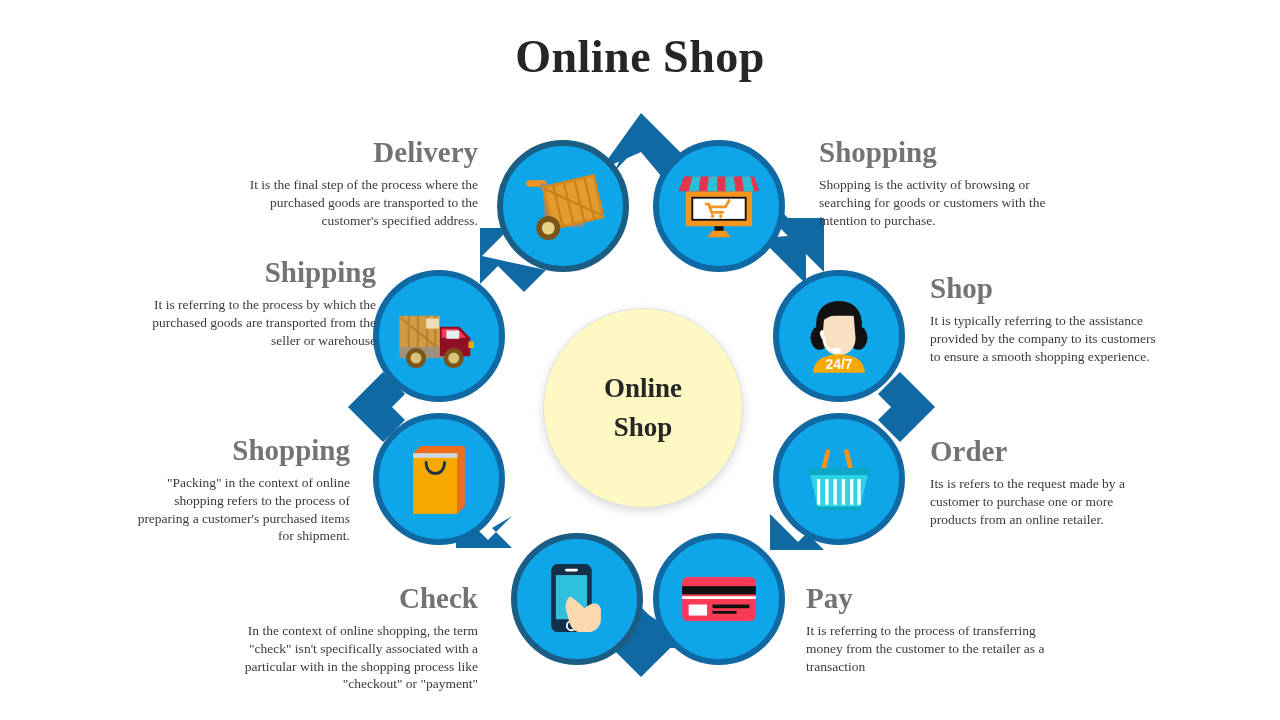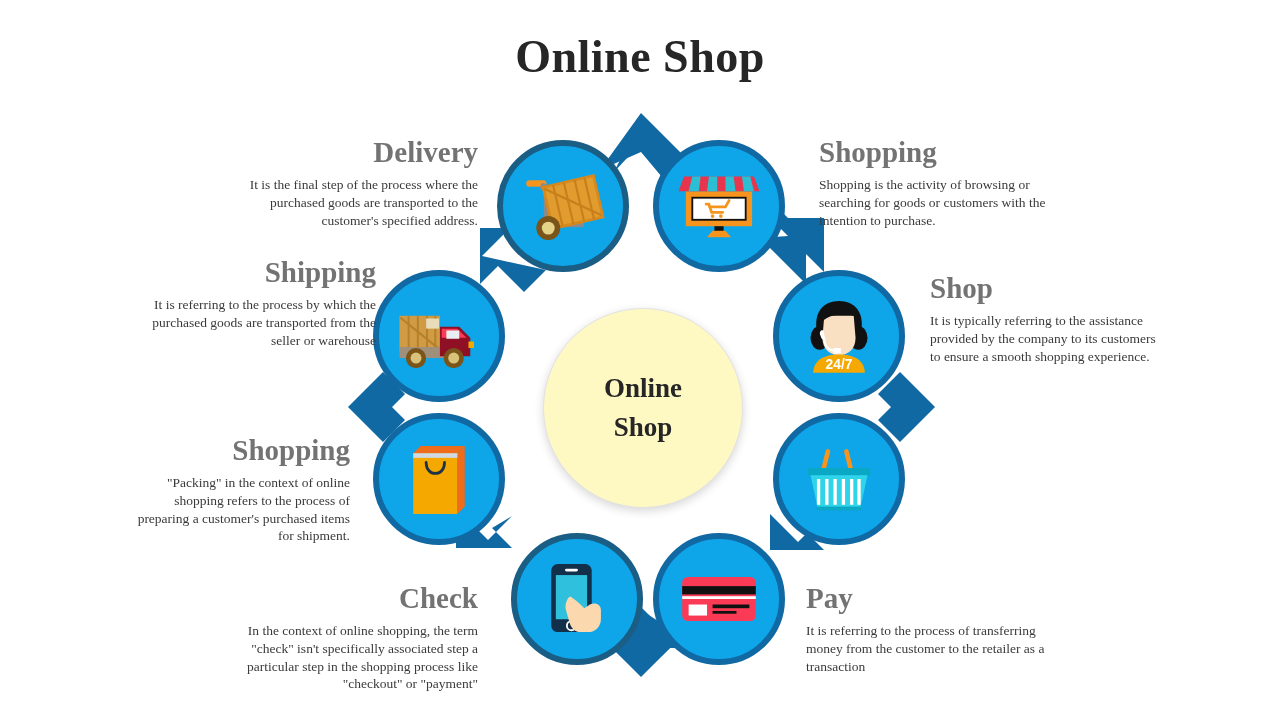--- a/index.html
+++ b/index.html
@@ -232,29 +232,33 @@
   <div class="block right" style="left:813px; top:136px;margin-left:6px;">
     <div class="b-title">Shopping</div>
     <div class="b-body">Shopping is the activity of browsing or searching for goods or customers with the intention to purchase.</div>
   </div>
 
   <div class="block right" style="left:930px; top:272px; width:230px;">
     <div class="b-title">Shop</div>
     <div class="b-body">It is typically referring to the assistance provided by the company to its customers to ensure a smooth shopping experience.</div>
   </div>
 
+  <div class="block right" style="left:930px; top:435px; width:230px;">
+    <div class="b-title">Order</div>
+    <div class="b-body">Its is refers to the request made by a customer to purchase one or more products from an online retailer.</div>
+  </div>
 
   <div class="block right" style="left:806px; top:582px;">
     <div class="b-title">Pay</div>
     <div class="b-body">It is referring to the process of transferring money from the customer to the retailer as a transaction</div>
   </div>
 
   <div class="block left" style="left:228px; top:582px;">
     <div class="b-title">Check</div>
-    <div class="b-body">In the context of online shopping, the term "check" isn't specifically associated step a particular step in the shopping process like "checkout" or "payment"</div>
+    <div class="b-body">In the context of online shopping, the term "check" isn't specifically associated with a particular with in the shopping process like "checkout" or "payment"</div>
   </div>
 
   <div class="block left" style="left:135px; top:434px; width:215px;">
     <div class="b-title">Shopping</div>
     <div class="b-body">"Packing" in the context of online shopping refers to the process of preparing a customer's purchased items for shipment.</div>
   </div>
 
   <div class="block left" style="left:120px; top:256px; width:228px;margin-left:28px;">
     <div class="b-title">Shipping</div>
     <div class="b-body">It is referring to the process by which the purchased goods are transported from the seller or warehouse</div>

